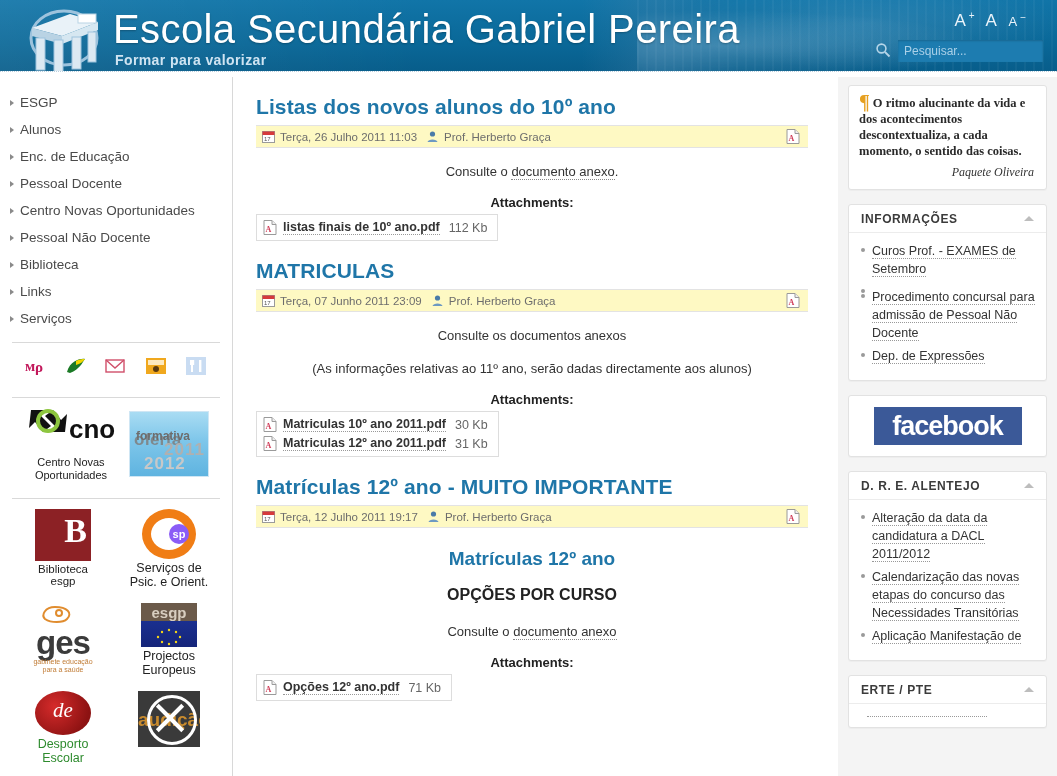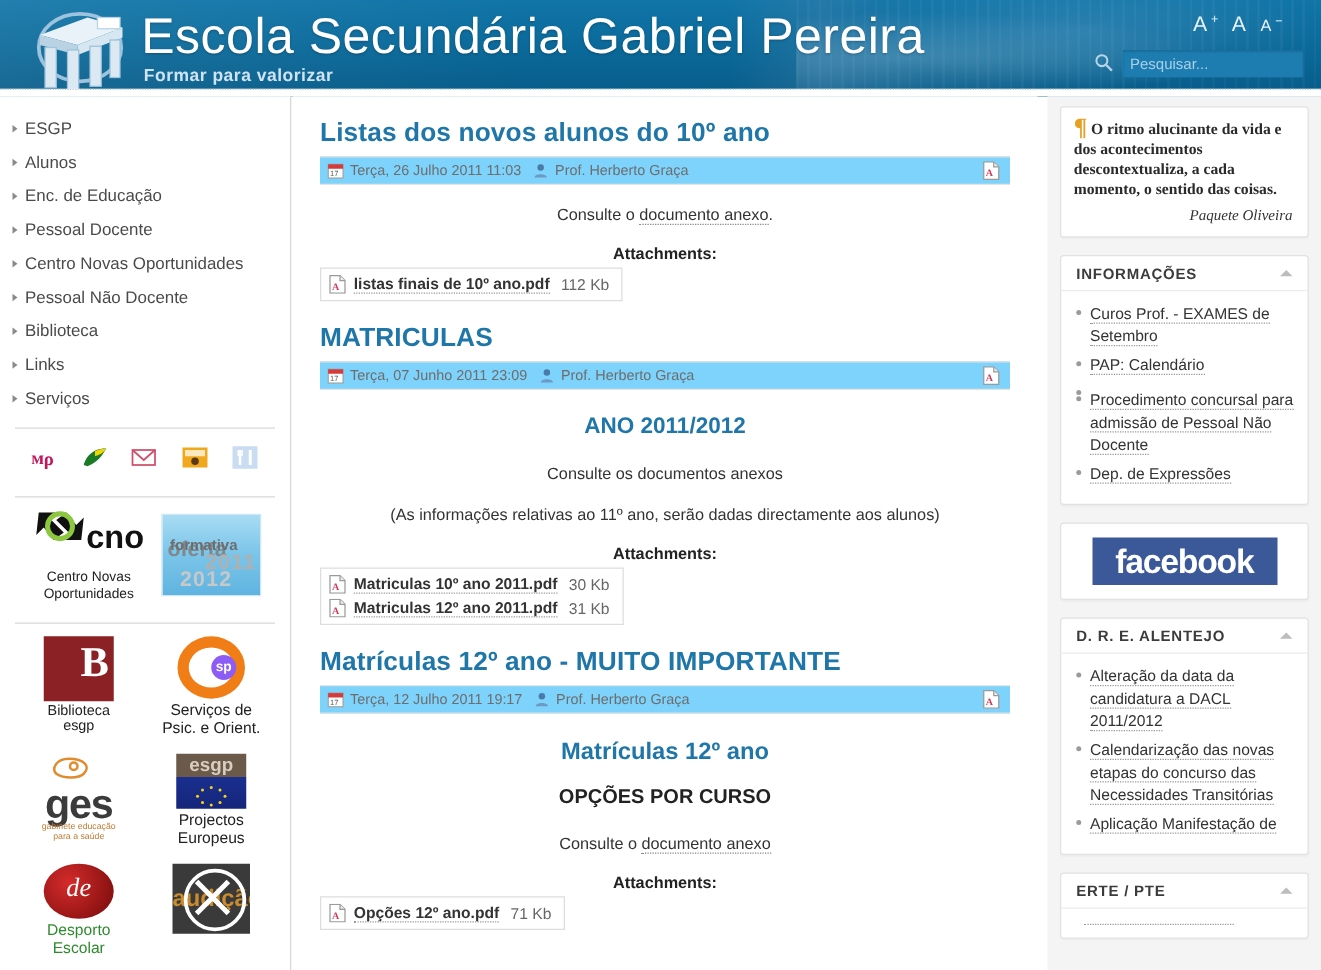--- a/index.html
+++ b/index.html
@@ -110,21 +110,21 @@
   .aud-logo .x1{transform:rotate(45deg);}
   .aud-logo .x2{transform:rotate(-45deg);}
 
   
   .article{padding:0 22px 0 22px;}
   .art-title{
     color:#1f76a8;font-size:21px;font-weight:bold;margin:18px 0 6px 0;
     letter-spacing:.1px;
   }
   .art-meta{
-    background:#7dd3fc;border-top:1px solid #e3e3e3;border-bottom:1px solid #e3e3e3;
+    background:#fef9c3;border-top:1px solid #e3e3e3;border-bottom:1px solid #e3e3e3;
     height:21px;display:flex;align-items:center;padding:0 6px;position:relative;
     color:#6d6d6d;font-size:11.5px;
   }
   .cal-ico{width:13px;height:13px;margin-right:5px;flex:0 0 auto;}
   .usr-ico{width:13px;height:13px;margin:0 5px 0 9px;flex:0 0 auto;}
   .pdf-right{position:absolute;right:8px;top:3px;}
   .art-body{padding:14px 0 0 0;text-align:center;color:#333;font-size:13px;}
   .art-body p{margin:0 0 14px 0;line-height:19px;}
   .dotlink{color:#333;text-decoration:none;border-bottom:1px dotted #888;}
   .big-blue{color:#1f76a8;font-size:18px;font-weight:bold;margin:4px 0 18px 0;}
@@ -412,21 +412,20 @@
         <span>Prof. Herberto Graça</span>
         <span class="pdf-right">
           <svg width="14" height="15" viewBox="0 0 14 15">
               <path d="M1 0.5 h8 l4 4 v10 h-12 Z" fill="#fff" stroke="#9a9a9a"></path>
               <path d="M9 0.5 v4 h4" fill="#eee" stroke="#9a9a9a"></path>
               <text x="2.5" y="12" font-size="8" fill="#cf3a56" font-family="Liberation Serif, serif" font-weight="bold">A</text>
             </svg>
         </span>
       </div>
       <div class="art-body">
-        <div class="big-blue">ANO 2011/2012</div>
         <p>Consulte os documentos anexos</p>
         <p>(As informações relativas ao 11º ano, serão dadas directamente aos alunos)</p>
         <div class="attach-wrap">
           <div class="attach-label">Attachments:</div>
           <div class="attach-box">
             <div class="attach-row">
               <span class="att-ico">
                 <svg width="14" height="15" viewBox="0 0 14 15">
                     <path d="M1 0.5 h8 l4 4 v10 h-12 Z" fill="#fff" stroke="#9a9a9a"></path>
                     <path d="M9 0.5 v4 h4" fill="#eee" stroke="#9a9a9a"></path>
@@ -512,21 +511,20 @@
       </div>
     </div>
 
     <div class="panel">
       <div class="panel-head">
         <span class="panel-title">INFORMAÇÕES</span>
         <span class="caret"></span>
       </div>
       <ul class="panel-list">
         <li><span class="bullet"></span><a href="#">Curos Prof. - EXAMES de Setembro</a></li>
-        <li><span class="bullet"></span><a href="#">PAP: Calendário</a></li>
         <li><span class="bullet"></span></li>
         <li><span class="bullet"></span><a href="#">Procedimento concursal para admissão de Pessoal Não Docente</a></li>
         <li><span class="bullet"></span><a href="#">Dep. de Expressões</a></li>
       </ul>
     </div>
 
     <div class="panel fb-panel">
       <span class="fb-logo">facebook</span>
     </div>
 

